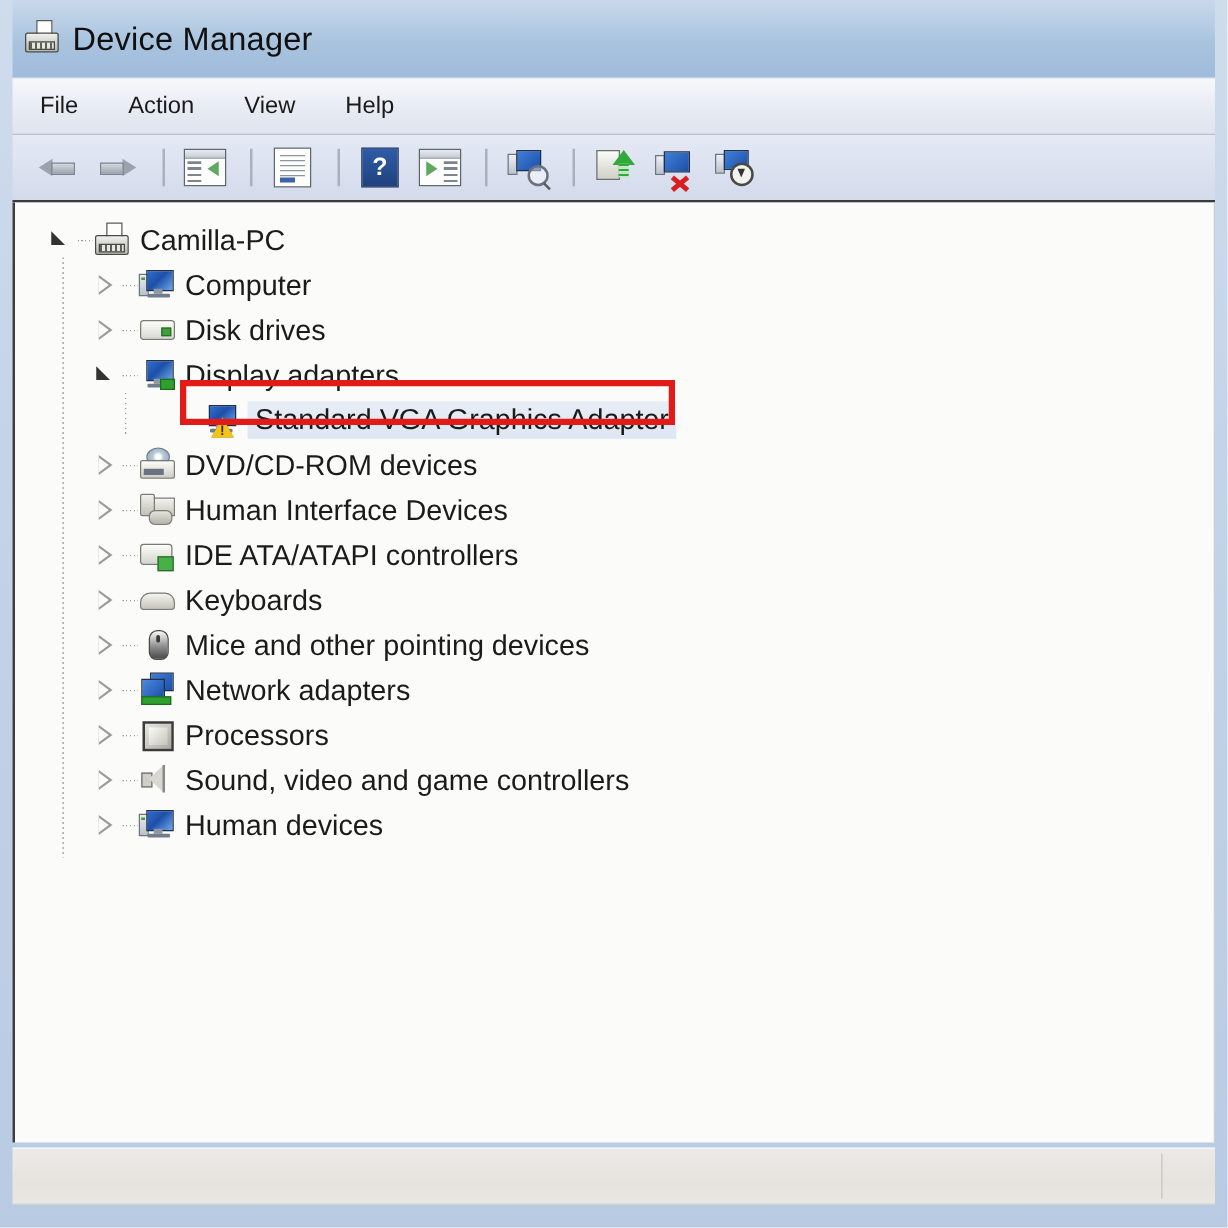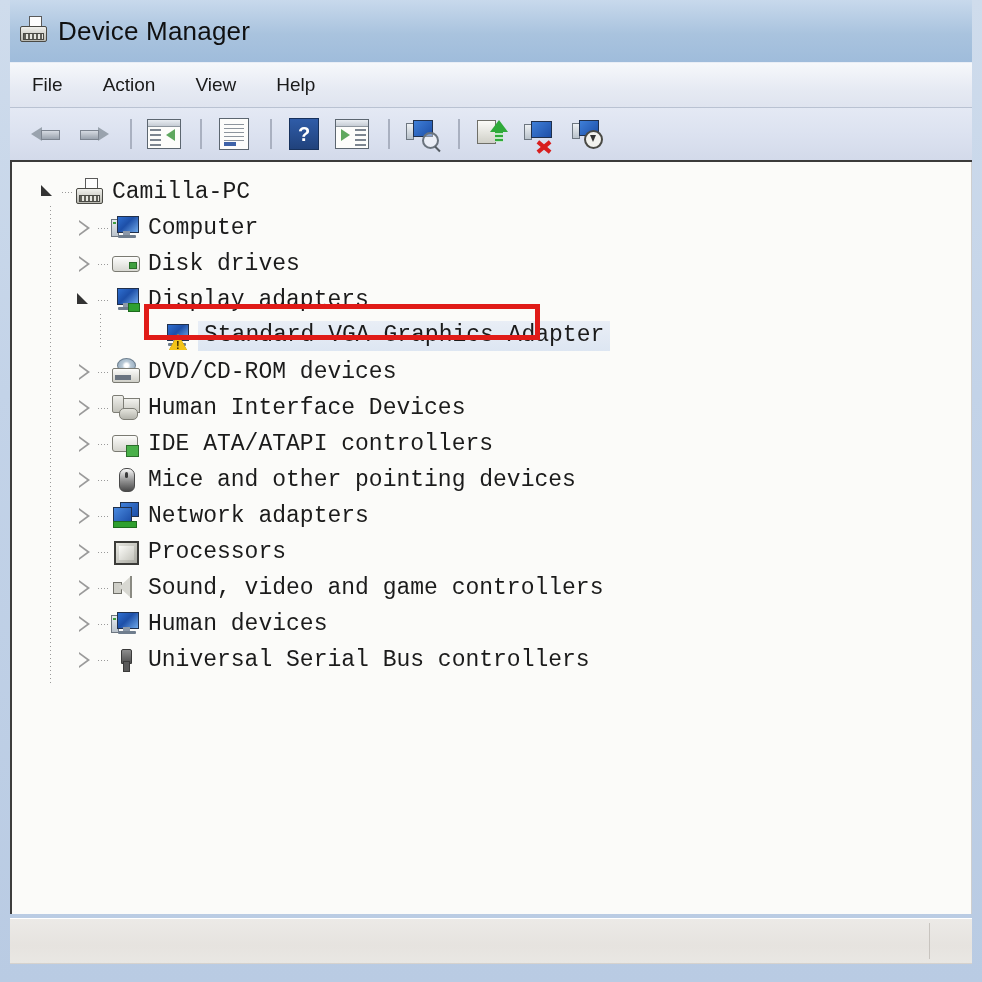--- a/index.html
+++ b/index.html
@@ -101,21 +101,20 @@
     position: relative;
     padding: 12px 0 0 0;
   }
 
   .trow {
     position: relative;
     height: 36px;
     display: flex;
     align-items: center;
     white-space: nowrap;
-    font-family: Liberation Mono, monospace;
   }
   .trow .label {
     font-size: 23px;
     color: #1b1b1b;
     line-height: 1;
   }
   .depth0 { padding-left: 26px; }
   .depth1 { padding-left: 62px; }
   .depth2 { padding-left: 112px; }
 
@@ -768,20 +767,30 @@
         <div class="dots"></div>
         <div class="ticon">
           <div class="ic">
               <div class="ide-body"></div>
               <div class="ide-chip"></div>
             </div>
         </div>
         <div class="label">IDE ATA/ATAPI controllers</div>
       </div>
 
+      <div class="trow depth1">
+        <div class="tw collapsed"></div>
+        <div class="dots"></div>
+        <div class="ticon">
+          <div class="ic">
+              <div class="kbd"></div>
+            </div>
+        </div>
+        <div class="label">Keyboards</div>
+      </div>
 
       <div class="trow depth1">
         <div class="tw collapsed"></div>
         <div class="dots"></div>
         <div class="ticon">
           <div class="ic">
               <div class="mouse"></div>
             </div>
         </div>
         <div class="label">Mice and other pointing devices</div>
@@ -831,31 +840,20 @@
           <div class="ic">
               <div class="mon-tower"></div>
               <div class="mon-screen"></div>
               <div class="mon-stand"></div>
               <div class="mon-base"></div>
             </div>
         </div>
         <div class="label">Human devices</div>
       </div>
 
-      <div class="trow depth1">
-        <div class="tw collapsed"></div>
-        <div class="dots"></div>
-        <div class="ticon">
-          <div class="ic">
-              <div class="usb-head"></div>
-              <div class="usb-stem"></div>
-            </div>
-        </div>
-        <div class="label">Universal Serial Bus controllers</div>
-      </div>
 
       <div id="redbox"></div>
 
     </div>
   </div>
 
   <div id="statusbar">
     <div class="sb-text"></div>
     <div class="sb-sep"></div>
   </div>

